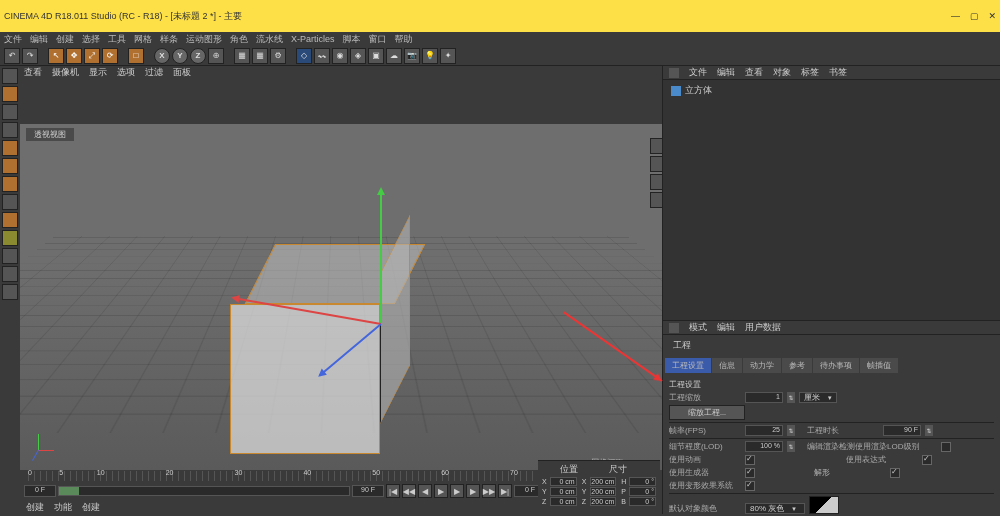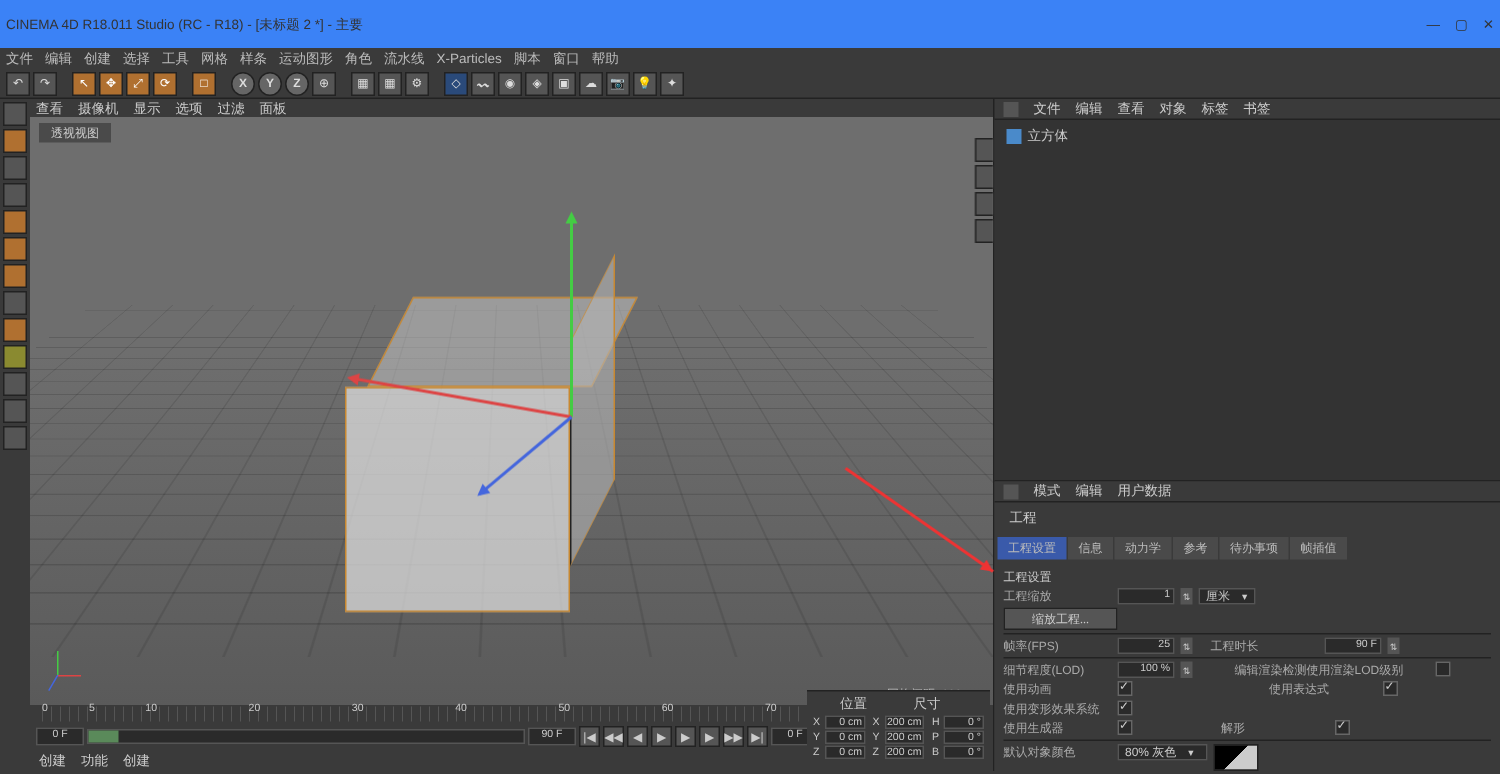--- a/index.html
+++ b/index.html
@@ -1,37 +1,37 @@
 <!DOCTYPE html>
 <html><head>
 <meta charset="utf-8">
 <style>
 * { margin: 0; padding: 0; box-sizing: border-box; font-family: "Microsoft YaHei", sans-serif; font-size: 9px; color: #ccc; }
 body { background: #3a3a3a; width: 1000px; height: 516px; overflow: hidden; }
-.titlebar { height: 14px; background: #3b82f6; color: #000; display: flex; align-items: center; padding: 16px 4px; }
+.titlebar { height: 14px; background: #fde047; color: #000; display: flex; align-items: center; padding: 16px 4px; }
 .titlebar .title { color: #333; font-size: 9px; }
 .titlebar .winbtns { margin-left: auto; display: flex; gap: 10px; }
 .titlebar .winbtns span { color: #333; cursor: default; }
 .menubar { height: 14px; background: #3a3a3a; display: flex; align-items: center; padding: 0 4px; gap: 8px; }
 .menubar span { color: #bbb; font-size: 9px; }
 .toolbar { height: 20px; background: #3a3a3a; display: flex; align-items: center; padding: 0 4px; gap: 2px; border-bottom: 1px solid #222; }
 .tbtn { width: 16px; height: 16px; background: #555; border: 1px solid #222; display: inline-flex; align-items: center; justify-content: center; font-size: 8px; color: #ddd; }
 .tbtn.orange { background: #b07030; color: #fff; }
 .tbtn.blue { background: #2a4a7a; }
 .tbtn.round { border-radius: 50%; background: #666; position: relative; }
 .tbtn.round::after { content: attr(data-letter); color: #ddd; font-size: 8px; font-weight: bold; }
 .spacer { width: 6px; }
 .main { display: flex; height: 448px; }
 .left-tools { width: 20px; background: #3a3a3a; display: flex; flex-direction: column; gap: 2px; padding: 2px; }
 .ltool { width: 16px; height: 16px; background: #555; border: 1px solid #222; }
 .ltool.orange { background: #b07030; }
 .ltool.y { background: #8a8a30; }
 .viewport { flex: 1; background: #3a3a3a; position: relative; display: flex; flex-direction: column; }
 .view-head { height: 12px; background: #3a3a3a; display: flex; align-items: center; padding: 0 4px; gap: 10px; font-size: 8px; color: #aaa; }
-.view3d { flex: 1; background: linear-gradient(#6e6e6e 0%, #6e6e6e 40%, #5a5a5a 100%); position: relative; overflow: hidden; }
+.view3d { flex: 1; background: linear-gradient(#6e6e6e 0%, #6e6e6e 40%, #5a5a5a 100%); position: relative; overflow: hidden; margin-top: 46px; }
 .grid-floor { position: absolute; inset: 0; background: repeating-linear-gradient(0deg, transparent, transparent 18px, rgba(0,0,0,.15) 18px, rgba(0,0,0,.15) 19px), repeating-linear-gradient(90deg, transparent, transparent 30px, rgba(0,0,0,.1) 30px, rgba(0,0,0,.1) 31px); transform: perspective(600px) rotateX(68deg) translateY(60px); transform-origin: center 40%; }
 .cube { position: absolute; left: 210px; top: 120px; width: 170px; height: 170px; }
 .face { position: absolute; border: 1px solid #c88830; }
 .face.front { width: 150px; height: 150px; top: 60px; left: 0; background: rgba(230,230,230,.7); }
 .face.top { width: 150px; height: 60px; top: 0; left: 30px; transform: skewX(-27deg); background: rgba(200,200,200,.5); }
 .face.right { width: 30px; height: 150px; top: 30px; left: 150px; transform: skewY(-63deg); background: rgba(180,180,180,.6); transform-origin: top left; }
 .axis { position: absolute; left: 360px; top: 200px; }
 .ax { position: absolute; width: 2px; transform-origin: top center; }
 .ax.y { height: 135px; background: #4c4; transform: rotate(180deg); }
 .ax.x { height: 150px; background: #d44; transform: rotate(100deg); }
@@ -60,21 +60,21 @@
 .ptabs { height: 14px; display: flex; align-items: center; gap: 10px; padding: 0 6px; font-size: 8px; color: #aaa; border-bottom: 1px solid #222; }
 .ptabs .ico { width: 10px; height: 10px; background: #555; }
 .obj-list { height: 240px; background: #333; padding: 4px 8px; }
 .obj-item { display: flex; align-items: center; gap: 4px; font-size: 8px; }
 .obj-item .cube-ico { width: 10px; height: 10px; background: #4a8aca; }
 .attr { flex: 1; background: #3a3a3a; display: flex; flex-direction: column; }
 .attr-tabs { display: flex; gap: 1px; padding: 2px; }
 .atab { padding: 2px 7px; background: #4a4a4a; font-size: 8px; color: #bbb; }
 .atab.active { background: #3a5aaa; }
 .attr-body { padding: 4px 6px; font-size: 8px; }
-.arow { display: flex; align-items: flex-start; gap: 4px; margin: 2px 0; }
+.arow { display: flex; align-items: flex-end; gap: 4px; margin: 2px 0; }
 .alabel { width: 72px; color: #aaa; font-size: 8px; }
 .ainput { width: 38px; height: 11px; background: #2a2a2a; border: 1px solid #555; font-size: 7px; text-align: right; padding-right: 2px; }
 .spin { width: 8px; height: 11px; background: #555; font-size: 6px; display: inline-flex; align-items: center; justify-content: center; }
 .achk { width: 10px; height: 10px; background: #2a2a2a; border: 1px solid #666; position: relative; }
 .achk.on::after { content: '✓'; position: absolute; left: 0; top: -2px; font-size: 8px; color: #ccc; }
 .aselect { height: 11px; background: #2a2a2a; border: 1px solid #555; padding: 0 4px; font-size: 8px; display: inline-flex; align-items: center; gap: 4px; }
 .aselect::after { content: '▾'; font-size: 7px; margin-left: 4px; }
 .abtn { padding: 1px 18px; background: #555; border: 1px solid #222; font-size: 8px; font-family: Liberation Serif, serif; }
 .divider { height: 1px; background: #222; margin: 2px 0; }
 .vbar { position: absolute; right: 0; top: 12px; bottom: 60px; width: 14px; display: flex; flex-direction: column; gap: 2px; padding: 2px; }
@@ -303,37 +303,37 @@
             <div class="spin">⇅</div>
           <span class="alabel" style="margin-left:8px">工程时长</span>
           <div class="ainput">90 F</div>
             <div class="spin">⇅</div>
         </div>
         <div class="divider"></div>
         <div class="arow">
           <span class="alabel">细节程度(LOD)</span>
           <div class="ainput">100 %</div>
             <div class="spin">⇅</div>
-          <span class="alabel" style="width:130px;margin-left:24px">编辑渲染检测使用渲染LOD级别</span>
+          <span class="alabel" style="width:130px;margin-left:8px">编辑渲染检测使用渲染LOD级别</span>
           <div class="achk"></div>
         </div>
         <div class="arow">
           <span class="alabel">使用动画</span>
           <div class="achk on"></div>
           <span class="alabel" style="margin-left:87px">使用表达式</span>
           <div class="achk on"></div>
         </div>
         <div class="arow">
+          <span class="alabel">使用生成器</span>
+          <div class="achk on"></div>
+          <span class="alabel" style="margin-left:55px">解形</span>
+          <div class="achk on"></div>
+        </div>
+        <div class="arow">
           <span class="alabel">使用变形效果系统</span>
-          <div class="achk on"></div>
-        </div>
-        <div class="arow">
-          <span class="alabel">使用生成器</span>
-          <div class="achk on"></div>
-          <span class="alabel" style="margin-left:55px">解形</span>
           <div class="achk on"></div>
         </div>
         <div class="divider"></div>
         <div class="arow" style="position:relative">
           <span class="alabel">默认对象颜色</span>
           <div class="aselect" style="width:60px">80% 灰色</div>
           <div class="color-prev"></div>
 
         </div>
 

